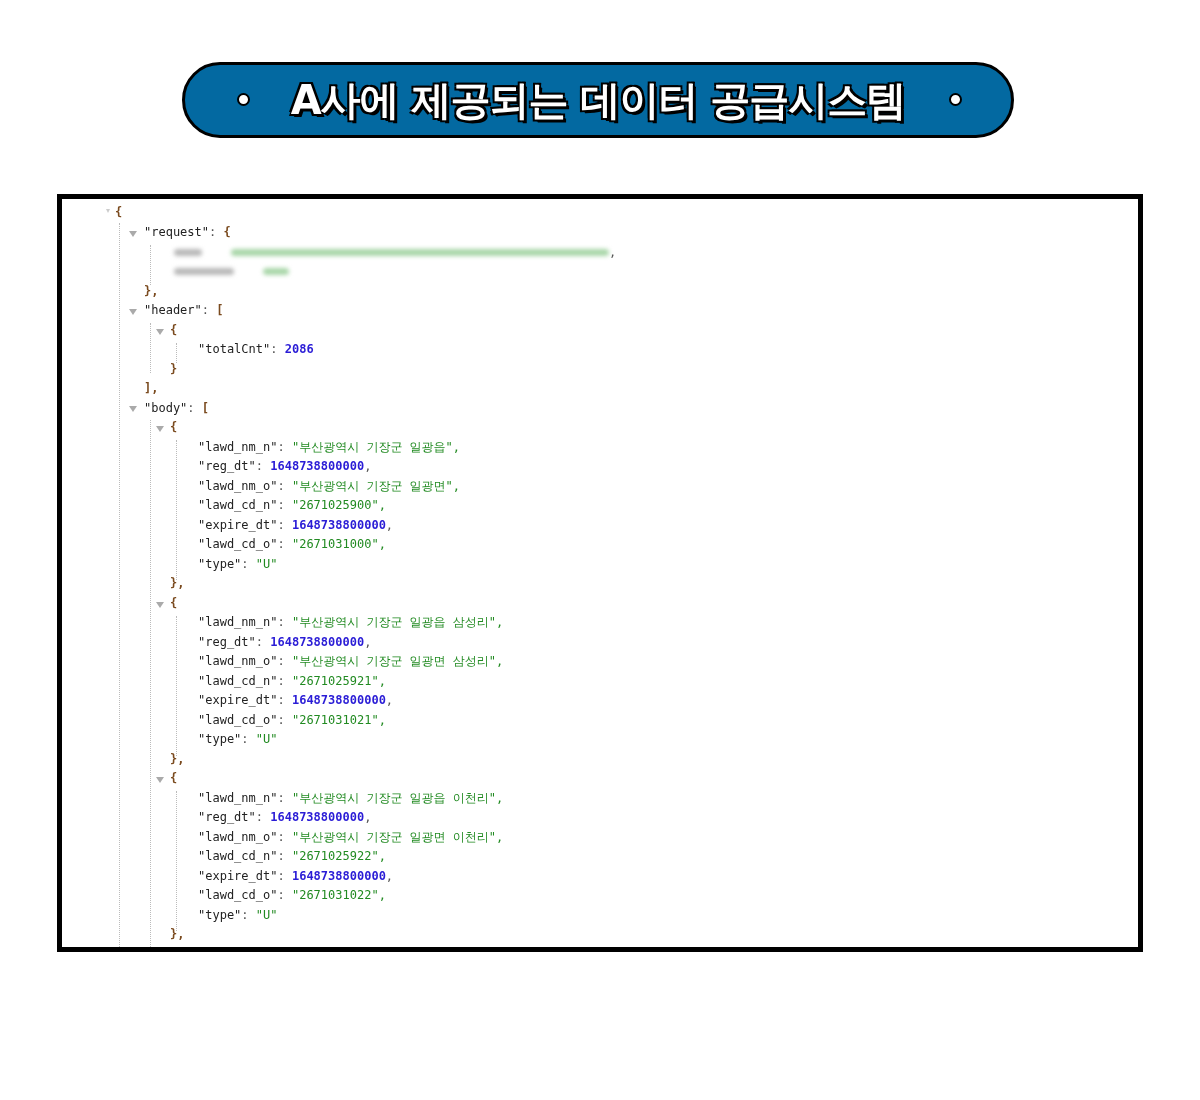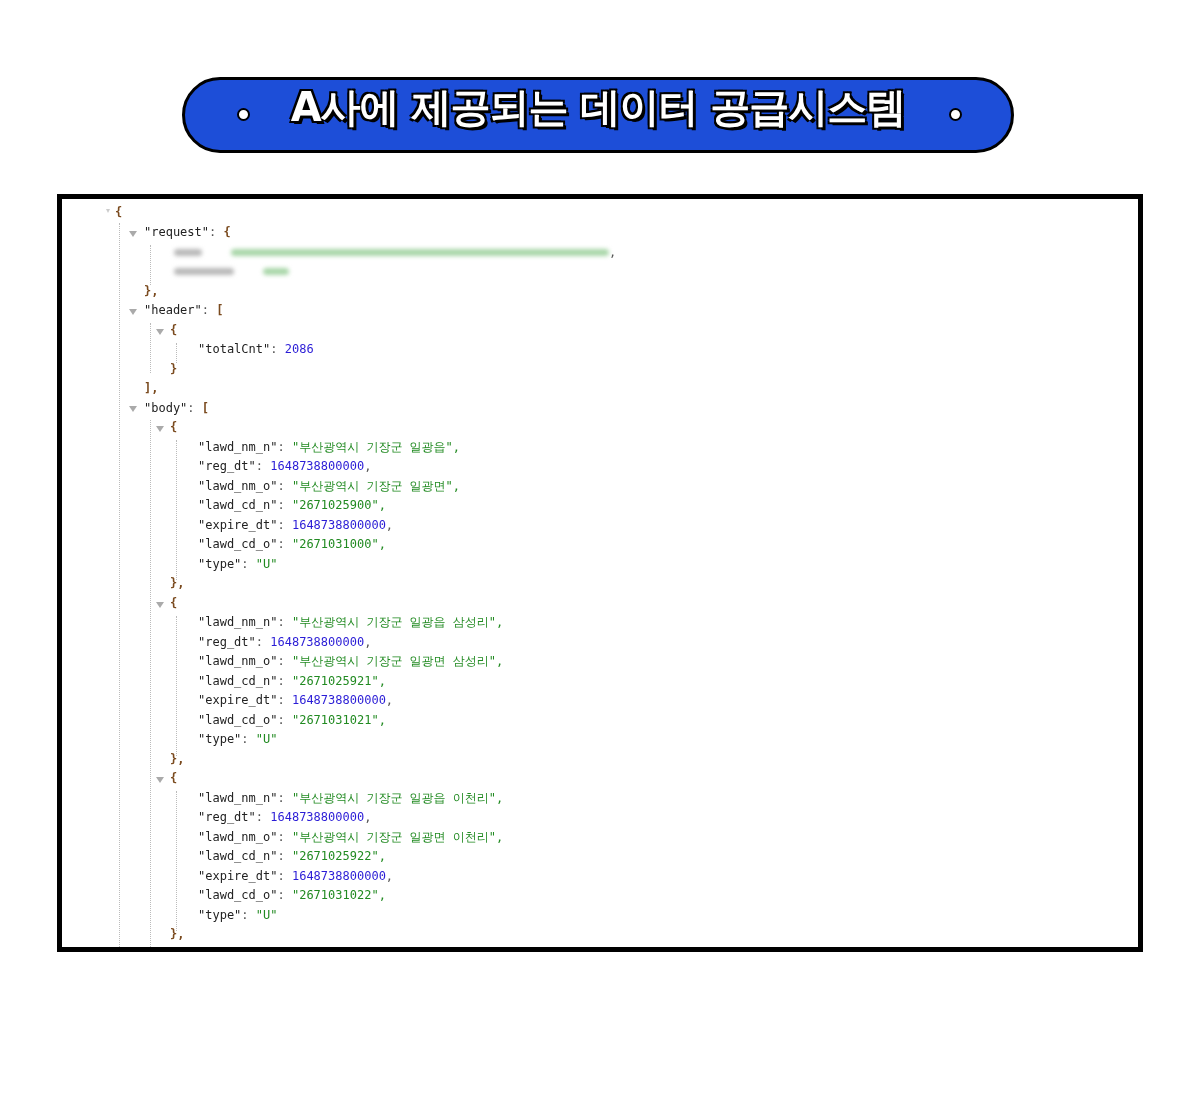--- a/index.html
+++ b/index.html
@@ -1,21 +1,21 @@
 <!DOCTYPE html>
 <html><head>
 <meta charset="utf-8">
 <style>
   html, body { margin: 0; padding: 0; background: #ffffff; }
   body { width: 1200px; height: 1100px; position: relative; overflow: hidden; font-family: "DejaVu Sans", sans-serif; }
 
   .title-pill {
-    position: absolute; left: 182px; top: 77px; width: 832px; height: 76px;
-    background: #1d4ed8; border: 3px solid #000; border-radius: 40px;
-    box-sizing: border-box; display: flex; justify-content: center;
+    position: absolute; left: 182px; top: 62px; width: 832px; height: 76px;
+    background: #0369a1; border: 3px solid #000; border-radius: 40px;
+    box-sizing: border-box; display: flex; align-items: center; justify-content: center;
   }
   .title-pill .dot {
     position: absolute; top: 50%; width: 13px; height: 13px; margin-top: -7px;
     background: #fff; border: 2px solid #000; border-radius: 50%; box-sizing: border-box;
   }
   .title-pill .dot.left { left: 52px; }
   .title-pill .dot.right { right: 49px; }
   .title-text {
     font-family: "DejaVu Sans", sans-serif; font-weight: bold; font-size: 40px; color: #ffffff;
     letter-spacing: -1px;
@@ -31,21 +31,21 @@
   .line { position: absolute; height: 19.5px; line-height: 19.5px; white-space: pre; }
   .guide { position: absolute; width: 0; border-left: 1px dotted #bbb; }
 
   .tri { position: absolute; width: 0; height: 0; border-left: 4px solid transparent; border-right: 4px solid transparent; border-top: 6px solid #aaa; }
   .tri.small { border-left-width: 2px; border-right-width: 2px; border-top-width: 4px; border-top-color: #ccc; }
 
   .k { color: #222; }
   .p { color: #555; }
   .br { color: #7a4a1e; font-weight: bold; }
   .s { color: #218a21; }
-  .n { color: #2a1cd6; font-weight: normal; }
+  .n { color: #2a1cd6; font-weight: bold; }
 
   .blur1, .blur2 { display: inline-block; height: 7px; border-radius: 4px; filter: blur(2px); vertical-align: middle; }
   .blur-gray { background: #b8b8b8; }
   .blur-green { background: #a8d6a8; }
 </style>
 </head>
 <body>
 
 <div class="title-pill">
   <span class="dot left"></span>

